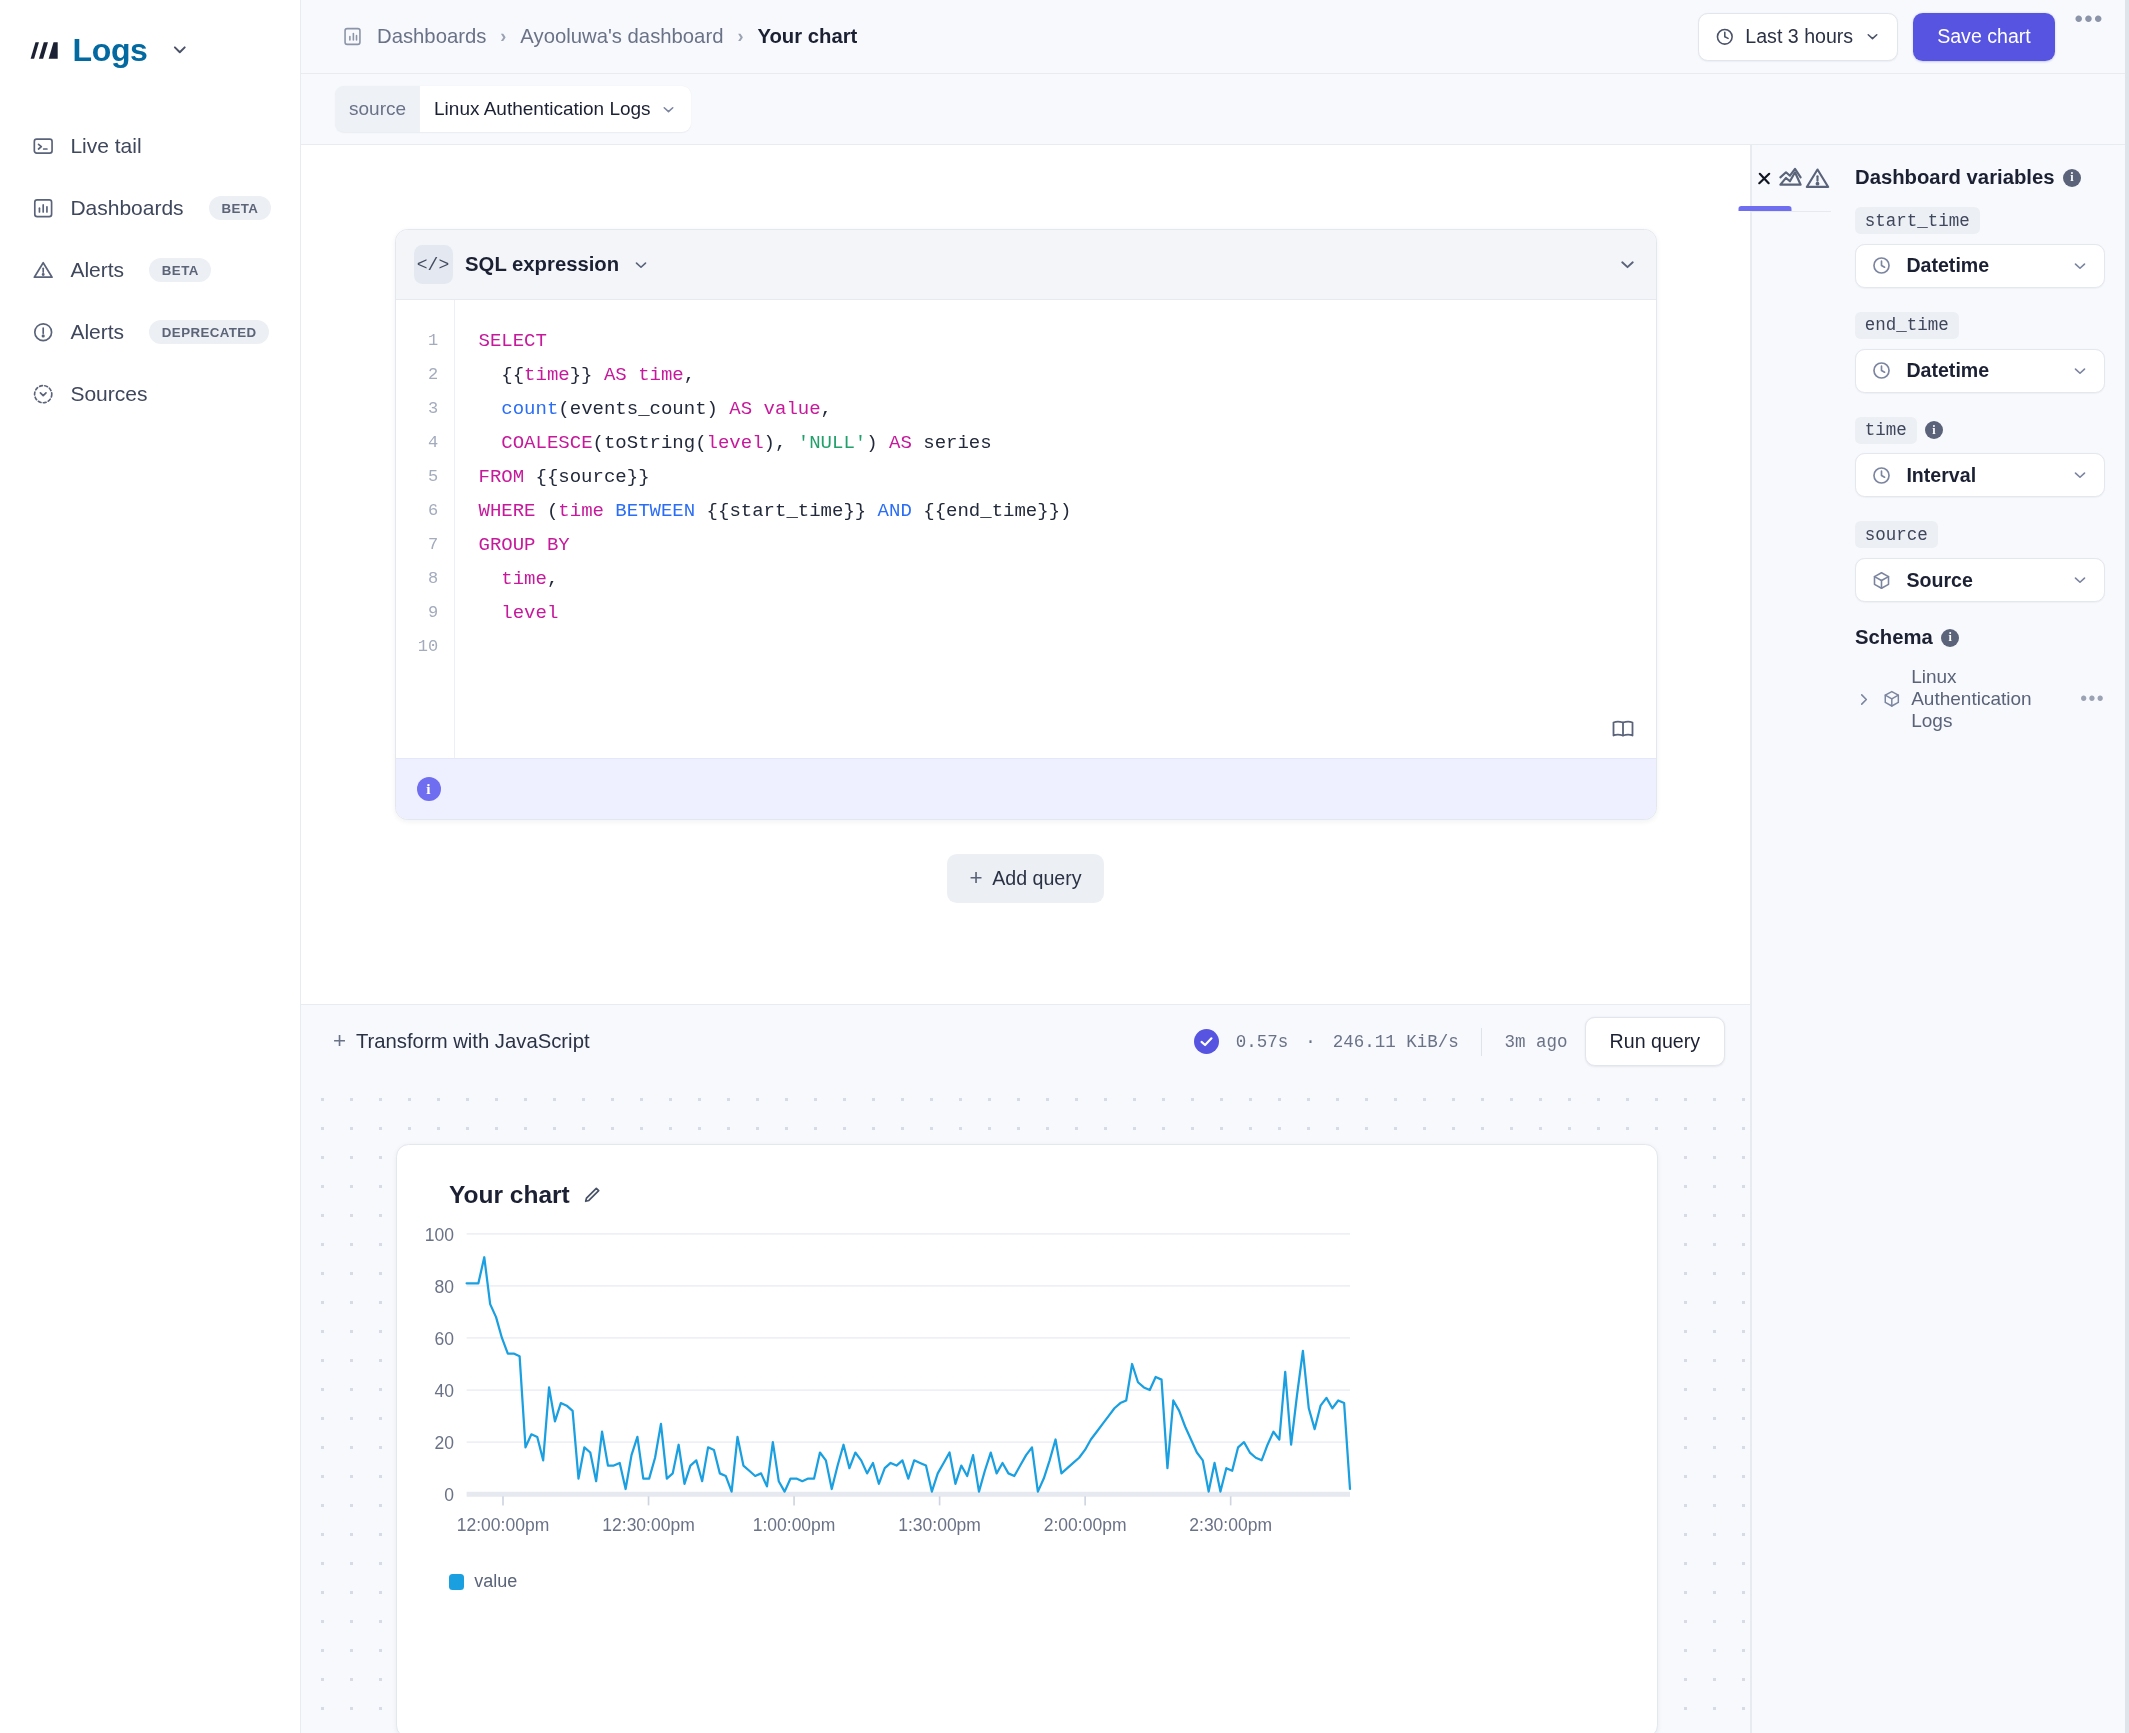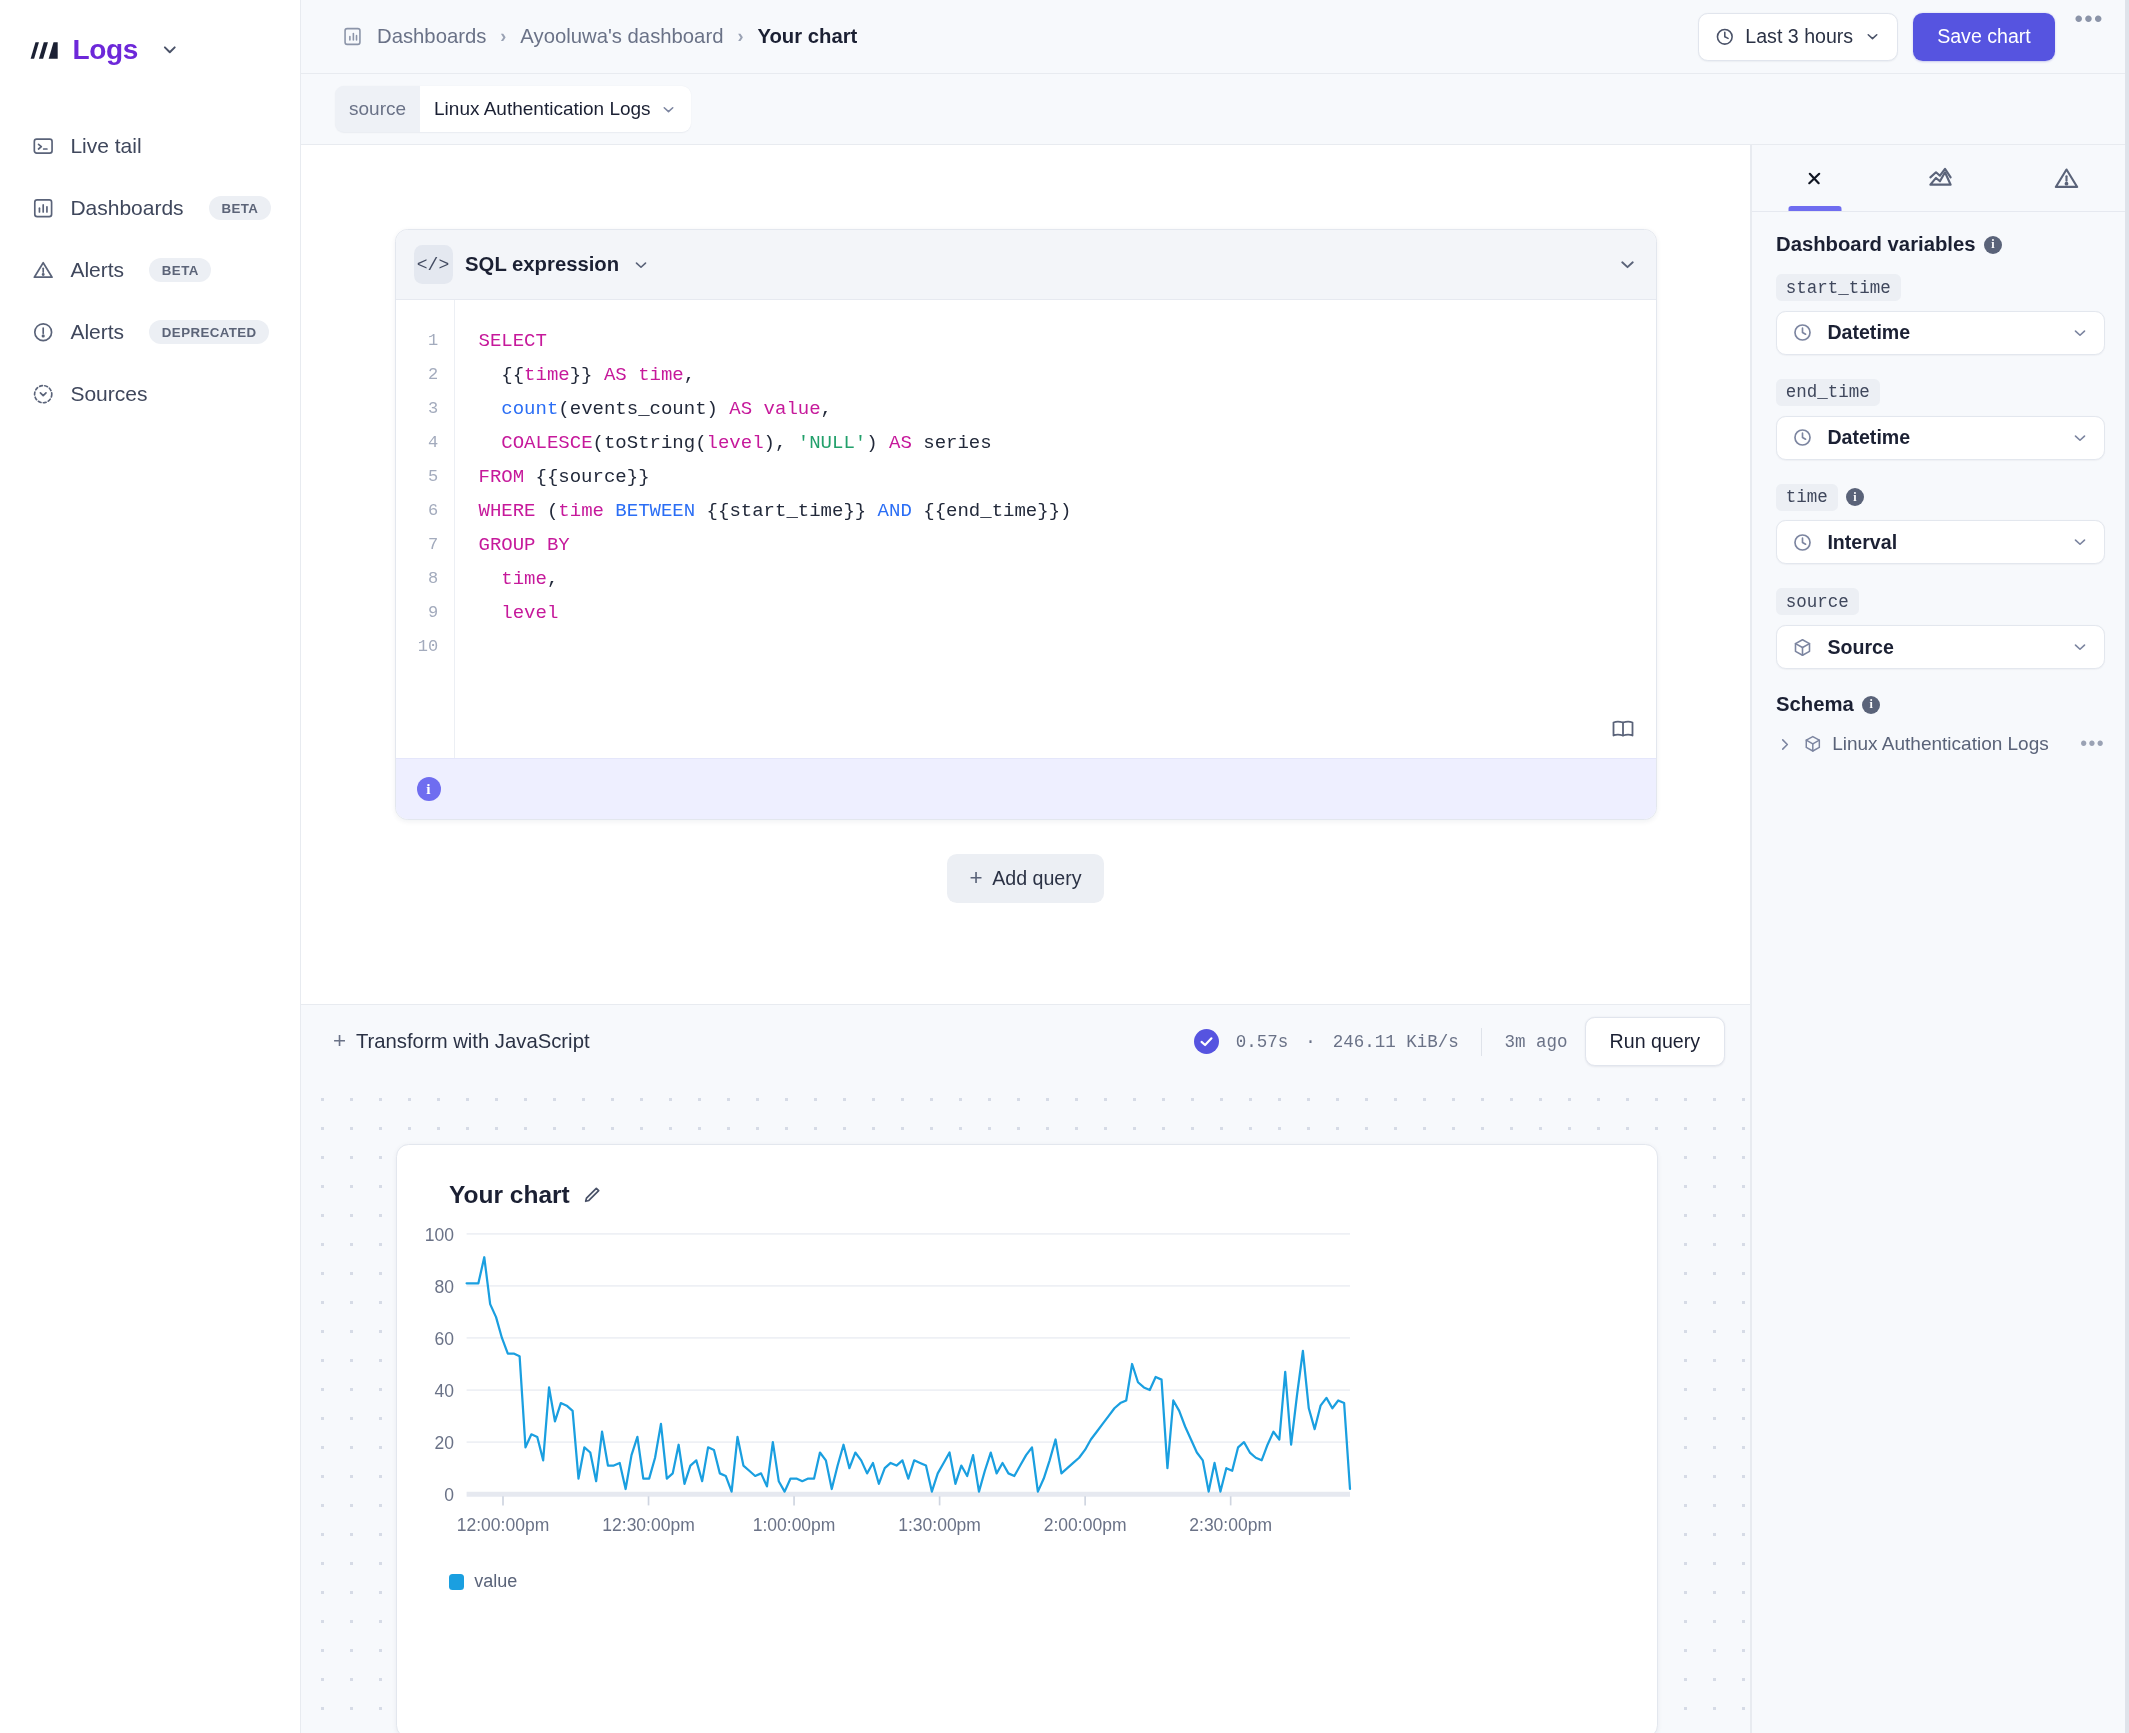--- a/index.html
+++ b/index.html
@@ -14,21 +14,21 @@
   .app { display: flex; width: 2129px; height: 1734px; position: relative; }
 
   
   .sidebar {
     width: 301px; flex: 0 0 301px; height: 1734px;
     background: #ffffff; border-right: 0.7px solid #e8ebf0;
     padding: 0; position: relative;
   }
   .brand { display: flex; align-items: center; gap: 12.6px; padding: 27px 0 0 29px; height: 73px; }
   .brand-logo { width: 31px; height: 25px; flex: 0 0 31px; }
-  .brand-name { font-size: 28px; font-weight: 700; color: #6d28d9; letter-spacing: -0.4px; }
+  .brand-name { font-size: 32px; font-weight: 700; color: #0369a1; letter-spacing: -0.4px; }
   .brand-chev { margin-left: 9.8px; color: #4a5268; display:flex; align-items:center;}
 
   .nav { margin-top: 42px; padding: 0 17px; }
   .nav-item {
     display: flex; align-items: center; gap: 15.4px;
     height: 62px; padding: 0 14px; border-radius: 9.8px;
     cursor: pointer; color: #4a5268;
   }
   .nav-ico { width: 24px; height: 24px; flex: 0 0 24px; display:flex; align-items:center; justify-content:center; color:#5a6379;}
   .nav-label { font-size: 21px; color: #3f475c; white-space: nowrap; }
@@ -179,21 +179,21 @@
   .chart-title { font-size: 24.5px; font-weight: 700; color:#1b2033; }
   .pencil { color:#4a5268; cursor:pointer; display:flex; align-items:center;}
   .chart-plot { position: relative; margin: 15.4px 0 0 0; width: 1262px; height: 329px; }
   .legend { display:flex; align-items:center; gap:9.8px; padding: 18px 0 0 52px; }
   .legend-swatch { width:15.4px;height:15.4px;border-radius:3.5px;background:#1a9fe0;}
   .legend-label { font-size:18px; color:#5a6379; }
 
   
   .rightpanel {
     width: 378px; flex: 0 0 378px; background:#f7f9fc;
-    border-left: 0.7px solid #e8ebf0; display:flex; flex-direction:column;
+    border-left: 0.7px solid #e8ebf0; display:flex; flex-direction:row;
   }
   .rp-tabs { display:flex; height: 67px; border-bottom: 0.7px solid #e6e9f0; }
   .rp-tab {
     flex:1 1 0; display:flex; align-items:center; justify-content:center;
     color:#5a6379; cursor:pointer; position:relative;
   }
   .rp-tab.active { color:#111623; }
   .rp-tab.active::after {
     content:""; position:absolute; bottom:0; left:50%; transform:translateX(-50%);
     width: 53px; height: 4.9px; border-radius: 2.8px 2.8px 0 0; background:#6f6df0;

